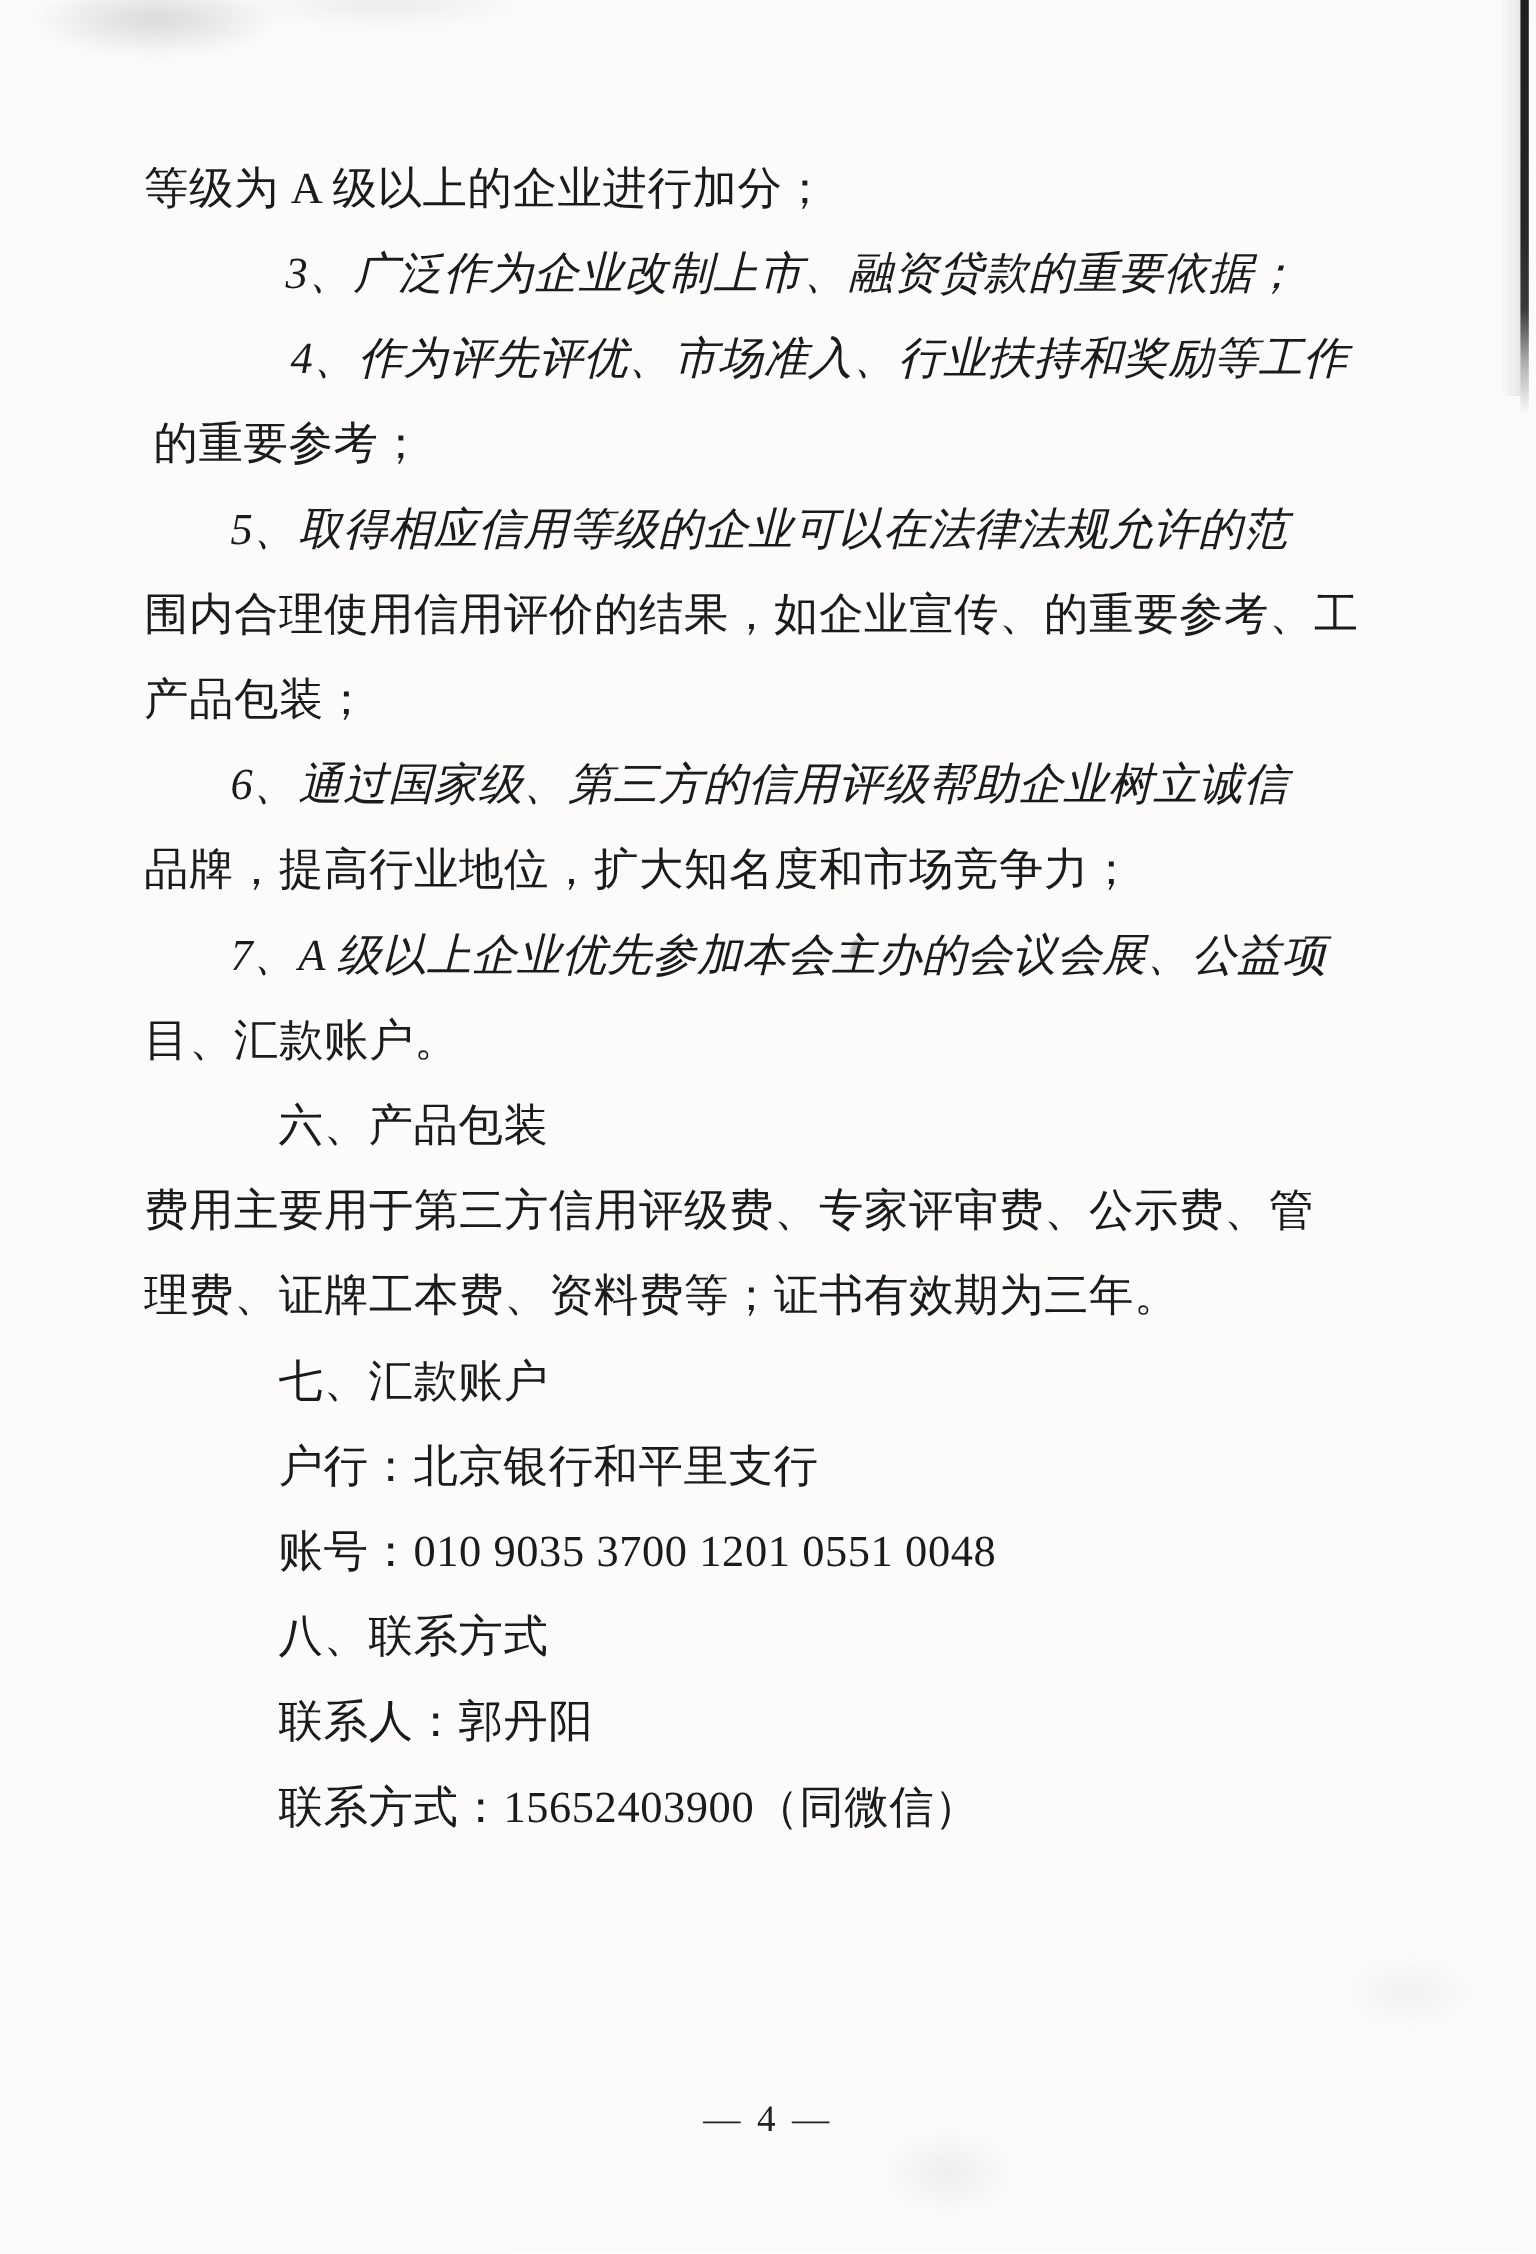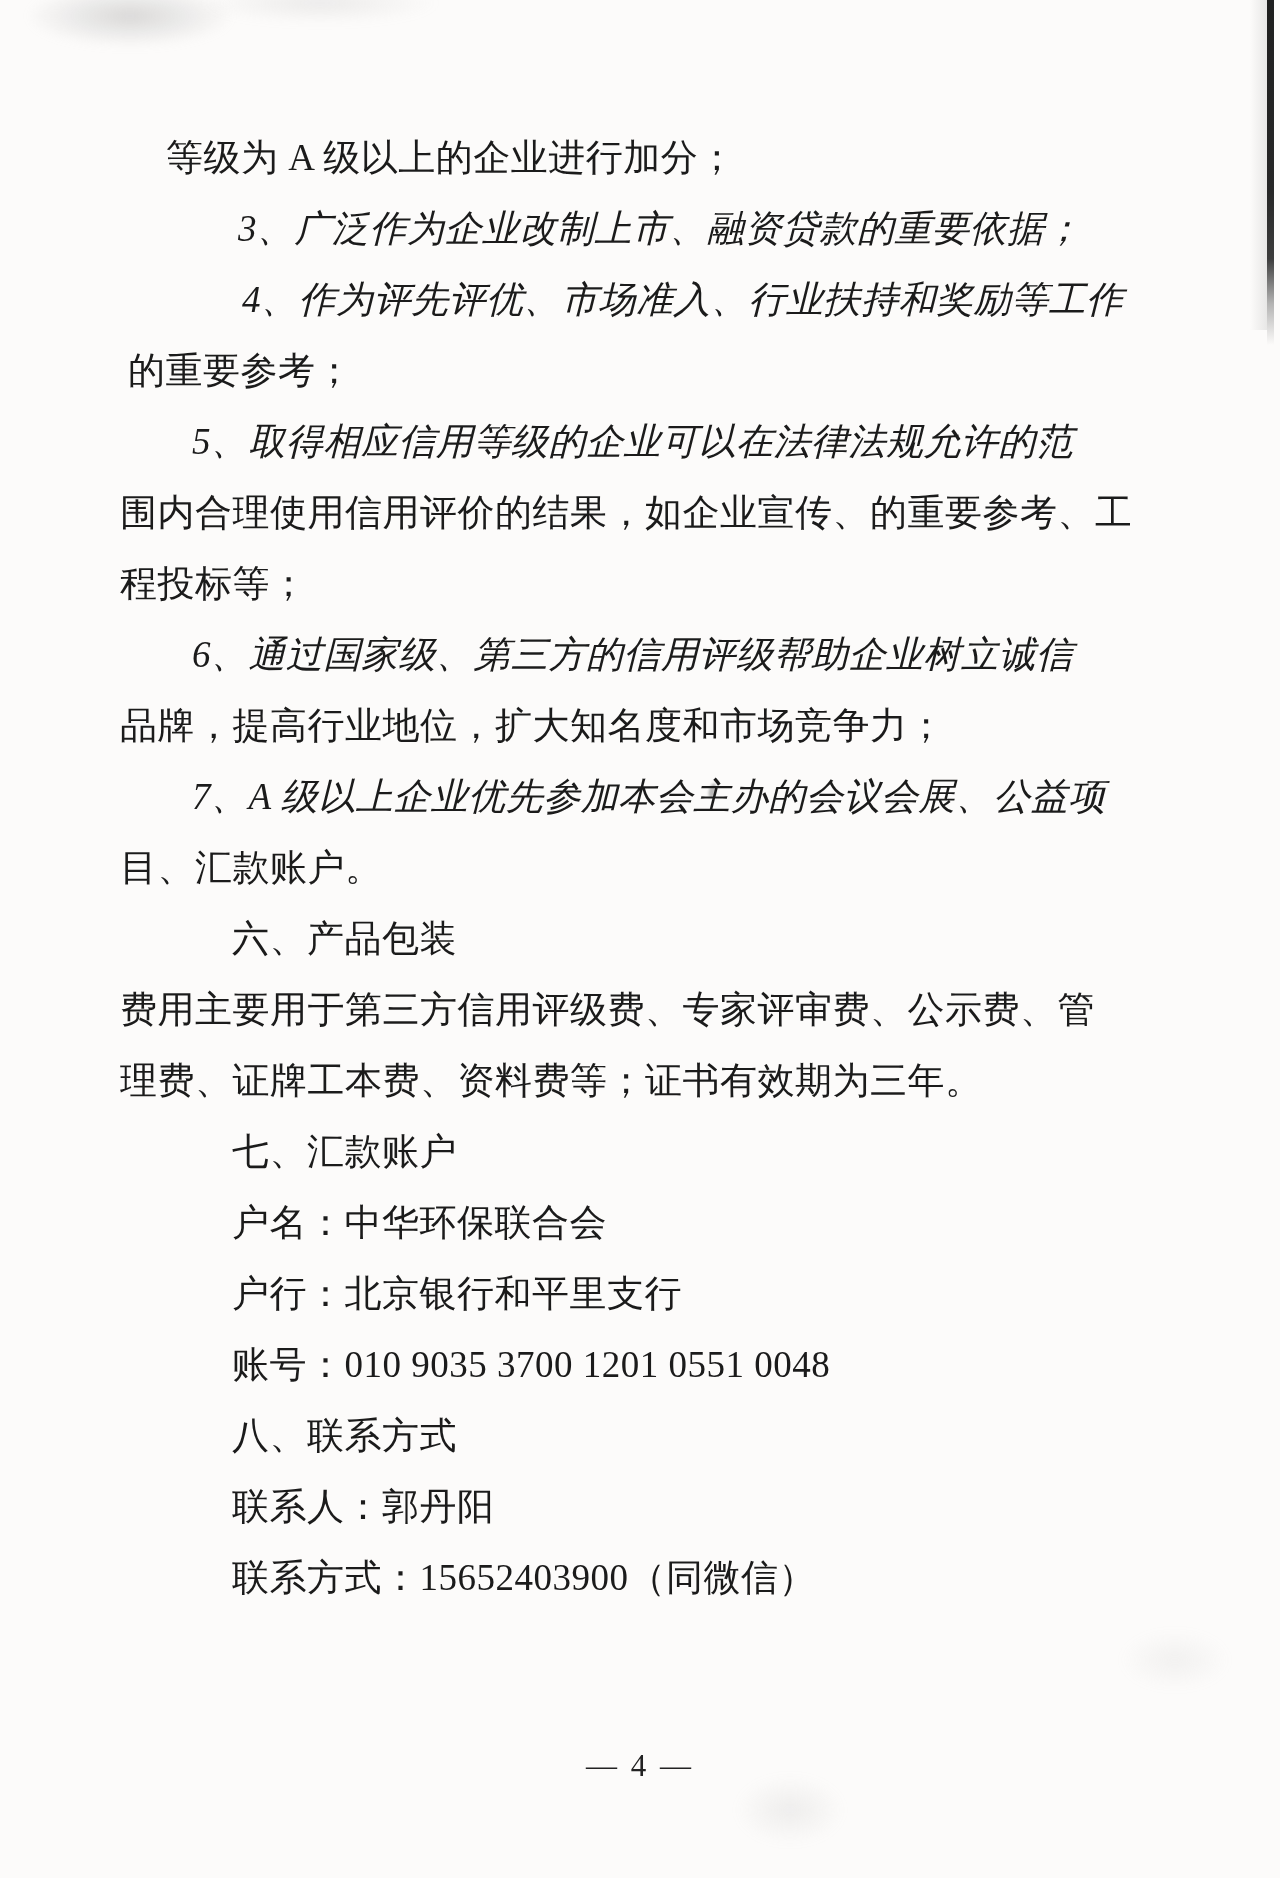--- a/index.html
+++ b/index.html
@@ -26,21 +26,21 @@
   .line {
     height: 71px;
     line-height: 71px;
     font-size: 37px;
     letter-spacing: 0.5px;
     white-space: nowrap;
   }
   .line.indent1 { padding-left: 72px; font-style: italic; }   
   .line.indent2 { padding-left: 112px; }  
   
-  .line:nth-child(1) { margin-left: 46px; }
+  .line:nth-child(1) { }
   .line:nth-child(2) { margin-left: 46px; }
   .line:nth-child(3) { margin-left: 50px; }
   .line:nth-child(4) { margin-left: 8px;  }
 
   .footer {
     position: absolute;
     top: 1748px;
     left: 0;
     width: 1280px;
     text-align: center;
@@ -113,30 +113,29 @@
   <div class="smudge smudge-d"></div>
   <div class="tick-mark"></div>
 
   <div class="content">
       <div class="line">等级为 A 级以上的企业进行加分；</div>
       <div class="line indent1">3、广泛作为企业改制上市、融资贷款的重要依据；</div>
       <div class="line indent1">4、作为评先评优、市场准入、行业扶持和奖励等工作</div>
       <div class="line">的重要参考；</div>
       <div class="line indent1">5、取得相应信用等级的企业可以在法律法规允许的范</div>
       <div class="line">围内合理使用信用评价的结果，如企业宣传、的重要参考、工</div>
-      <div class="line">程投标等；</div>
+      <div class="line">产品包装；</div>
       <div class="line indent1">6、通过国家级、第三方的信用评级帮助企业树立诚信</div>
       <div class="line">品牌，提高行业地位，扩大知名度和市场竞争力；</div>
       <div class="line indent1">7、A 级以上企业优先参加本会主办的会议会展、公益项</div>
       <div class="line">目、汇款账户。</div>
       <div class="line indent2">六、产品包装</div>
       <div class="line">费用主要用于第三方信用评级费、专家评审费、公示费、管</div>
       <div class="line">理费、证牌工本费、资料费等；证书有效期为三年。</div>
       <div class="line indent2">七、汇款账户</div>
-      <div class="line indent2">户名：中华环保联合会</div>
       <div class="line indent2">户行：北京银行和平里支行</div>
       <div class="line indent2">账号：010 9035 3700 1201 0551 0048</div>
       <div class="line indent2">八、联系方式</div>
       <div class="line indent2">联系人：郭丹阳</div>
       <div class="line indent2">联系方式：15652403900（同微信）</div>
     </div>
 
   <div class="footer">— 4 —</div>
 </div>
 

